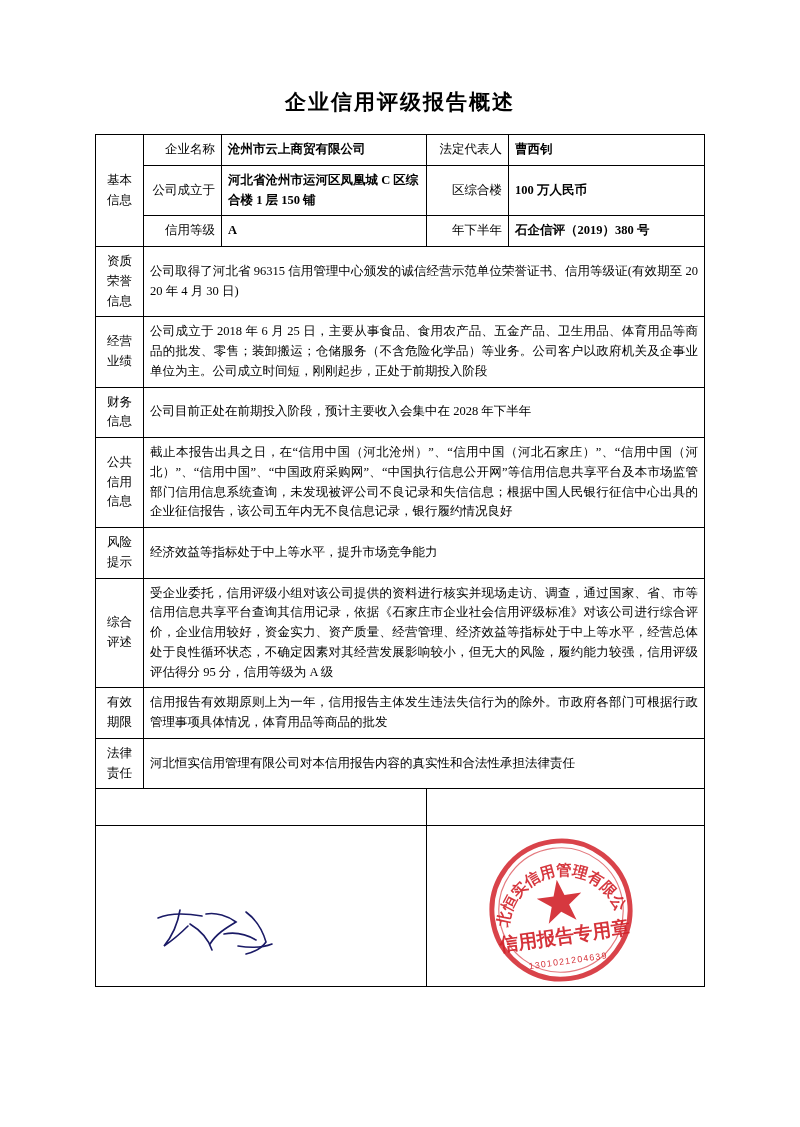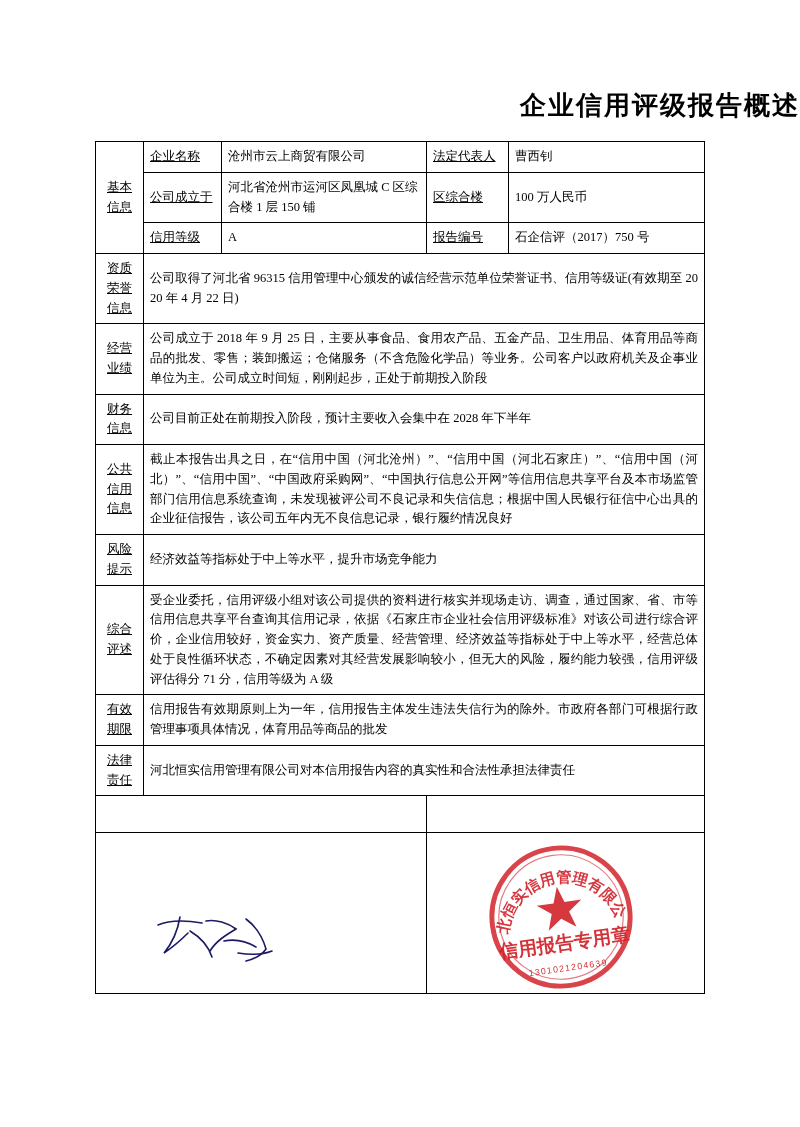--- a/index.html
+++ b/index.html
@@ -16,22 +16,22 @@
     overflow: hidden;
   }
   .page {
     position: relative;
     width: 800px;
     height: 1127px;
     box-sizing: border-box;
     padding: 0;
   }
   .doc-title {
-    text-align: right;
-    font-size: 26px;
+    text-align: center;
+    font-size: 21px;
     font-weight: bold;
     letter-spacing: 2px;
     margin-top: 88px;
     margin-bottom: 18px;
     font-family: "Liberation Serif", "DejaVu Serif", serif;
   }
   table.main {
     border-collapse: collapse;
     width: 609px;
     margin: 0 auto;
@@ -47,36 +47,35 @@
   }
   td.label {
     width: 48px;
     text-align: center;
     font-size: 12.5px;
     line-height: 1.5;
     padding: 4px 2px;
   }
   td.sublabel {
     width: 78px;
-    text-align: left;
+    text-align: right;
     font-size: 12.5px;
     padding: 4px 2px;
-    text-decoration: underline;
   }
   td.val {
     font-size: 12.5px;
+    font-weight: bold;
   }
   td.body {
     text-align: justify;
     text-justify: inter-ideograph;
     padding: 6px 8px;
   }
   .label-2 span {
     display: block;
-    text-decoration: underline;
   }
   td.sig-head {
     text-align: center;
     height: 26px;
     font-size: 12.5px;
   }
   td.sig-body {
     height: 150px;
     vertical-align: top;
     position: relative;
@@ -152,39 +151,39 @@
       </tr>
       <tr>
         <td class="sublabel">公司成立于</td>
         <td class="val">河北省沧州市运河区凤凰城 C 区综合楼 1 层 150 铺</td>
         <td class="sublabel">区综合楼</td>
         <td class="val">100 万人民币</td>
       </tr>
       <tr>
         <td class="sublabel">信用等级</td>
         <td class="val">A</td>
-        <td class="sublabel">报告编号</td>
-        <td class="val">石企信评（2017）750 号</td>
+        <td class="sublabel">年下半年</td>
+        <td class="val">石企信评（2019）380 号</td>
       </tr>
 
       <tr>
         <td class="label label-2">
           <span>资质</span>
           <span>荣誉</span>
           <span>信息</span>
         </td>
-        <td class="body" colspan="4">公司取得了河北省 96315 信用管理中心颁发的诚信经营示范单位荣誉证书、信用等级证(有效期至 2020 年 4 月 22 日)</td>
+        <td class="body" colspan="4">公司取得了河北省 96315 信用管理中心颁发的诚信经营示范单位荣誉证书、信用等级证(有效期至 2020 年 4 月 30 日)</td>
       </tr>
 
       <tr>
         <td class="label label-2">
           <span>经营</span>
           <span>业绩</span>
         </td>
-        <td class="body" colspan="4">公司成立于 2018 年 9 月 25 日，主要从事食品、食用农产品、五金产品、卫生用品、体育用品等商品的批发、零售；装卸搬运；仓储服务（不含危险化学品）等业务。公司客户以政府机关及企事业单位为主。公司成立时间短，刚刚起步，正处于前期投入阶段</td>
+        <td class="body" colspan="4">公司成立于 2018 年 6 月 25 日，主要从事食品、食用农产品、五金产品、卫生用品、体育用品等商品的批发、零售；装卸搬运；仓储服务（不含危险化学品）等业务。公司客户以政府机关及企事业单位为主。公司成立时间短，刚刚起步，正处于前期投入阶段</td>
       </tr>
 
       <tr>
         <td class="label label-2">
           <span>财务</span>
           <span>信息</span>
         </td>
         <td class="body" colspan="4">公司目前正处在前期投入阶段，预计主要收入会集中在 2028 年下半年</td>
       </tr>
 
@@ -203,21 +202,21 @@
           <span>提示</span>
         </td>
         <td class="body" colspan="4">经济效益等指标处于中上等水平，提升市场竞争能力</td>
       </tr>
 
       <tr>
         <td class="label label-2">
           <span>综合</span>
           <span>评述</span>
         </td>
-        <td class="body" colspan="4">受企业委托，信用评级小组对该公司提供的资料进行核实并现场走访、调查，通过国家、省、市等信用信息共享平台查询其信用记录，依据《石家庄市企业社会信用评级标准》对该公司进行综合评价，企业信用较好，资金实力、资产质量、经营管理、经济效益等指标处于中上等水平，经营总体处于良性循环状态，不确定因素对其经营发展影响较小，但无大的风险，履约能力较强，信用评级评估得分 71 分，信用等级为 A 级</td>
+        <td class="body" colspan="4">受企业委托，信用评级小组对该公司提供的资料进行核实并现场走访、调查，通过国家、省、市等信用信息共享平台查询其信用记录，依据《石家庄市企业社会信用评级标准》对该公司进行综合评价，企业信用较好，资金实力、资产质量、经营管理、经济效益等指标处于中上等水平，经营总体处于良性循环状态，不确定因素对其经营发展影响较小，但无大的风险，履约能力较强，信用评级评估得分 95 分，信用等级为 A 级</td>
       </tr>
 
       <tr>
         <td class="label label-2">
           <span>有效</span>
           <span>期限</span>
         </td>
         <td class="body" colspan="4">信用报告有效期原则上为一年，信用报告主体发生违法失信行为的除外。市政府各部门可根据行政管理事项具体情况，体育用品等商品的批发</td>
       </tr>
 

